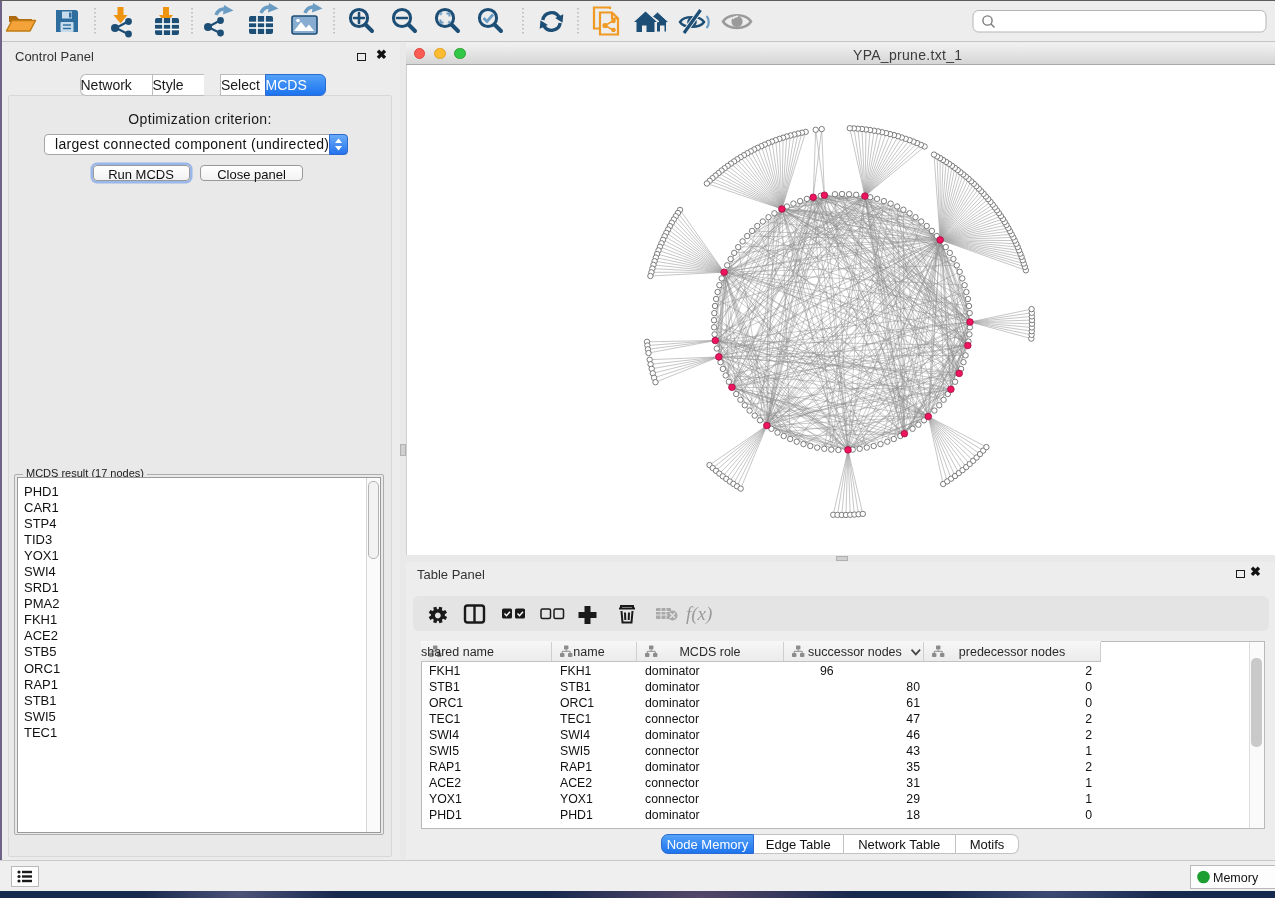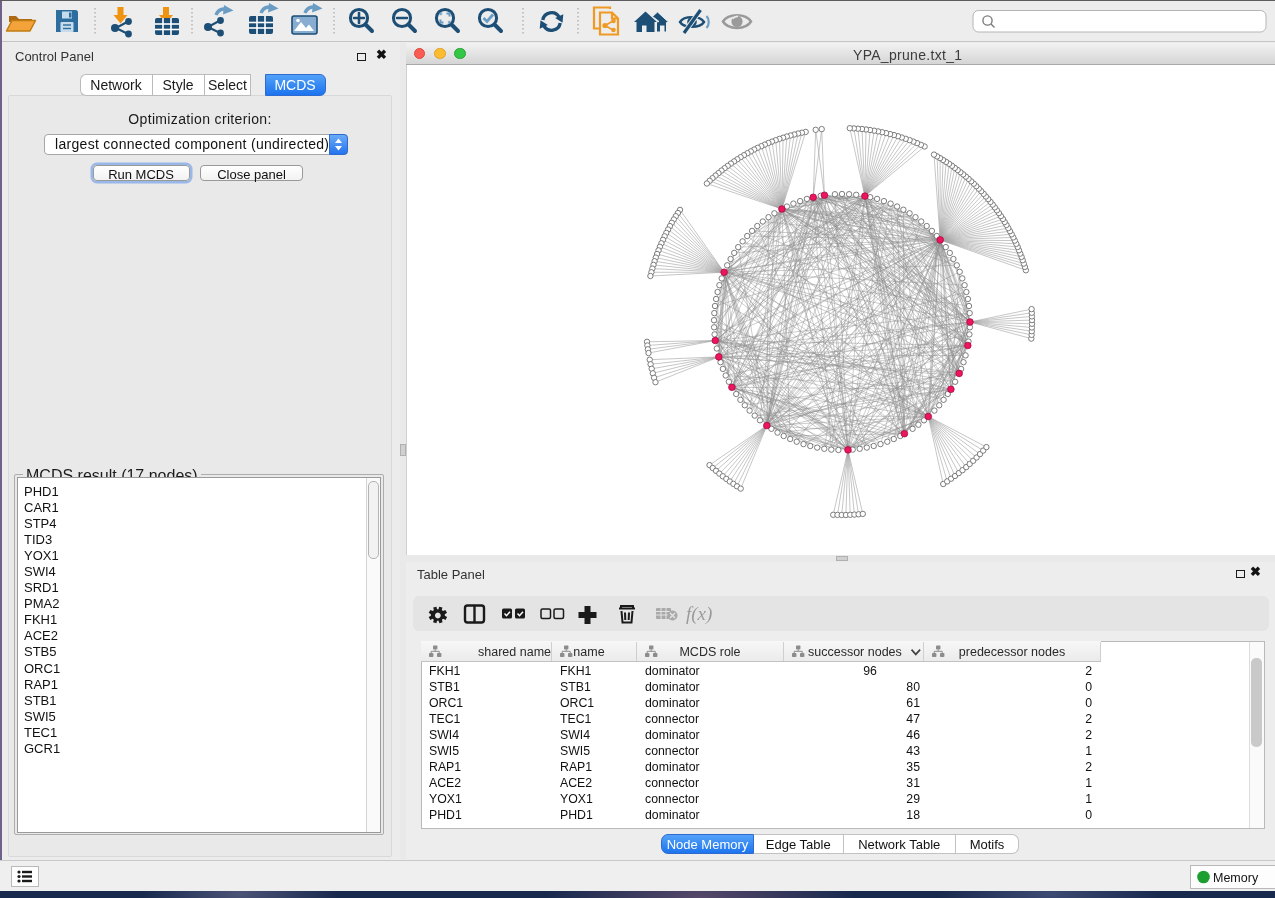--- a/index.html
+++ b/index.html
@@ -11,27 +11,27 @@
  linear-gradient(#101c38,#18294e)}
 #app{left:0;top:0;width:1275px;height:891px;background:#ececec;border-radius:0 0 7px 7px;overflow:hidden}
 #topline{left:0;top:0;width:1275px;height:1px;background:#5c5c5c}
 #pedge{left:0;top:1px;width:2px;height:890px;background:#6e6288}
 #toolbar{left:2px;top:1px;width:1273px;height:41px;background:#ededed;border-bottom:1px solid #c6c6c6}
 
 #cpTitle{left:15px;top:49px;font-size:13px;color:#333}
 #cpMax{left:357px;top:53px;width:9px;height:8px;border:1.4px solid #1a1a1a}
 #cpX{left:376px;top:47px;font-size:13px;font-weight:bold;color:#111}
 #cpPanel{left:8px;top:95px;width:384px;height:762px;background:#e9e9e9;border:1px solid #d8d8d8;border-radius:2px}
-.tab{position:absolute;top:74px;height:22px;background:#fff;border:1px solid #bbb;font-size:14px;color:#1a1a1a;text-align:center;line-height:20px}
+.tab{position:absolute;top:74px;height:22px;background:#fff;border:1px solid #bbb;font-size:14px;color:#1a1a1a;text-align:left;line-height:20px}
 #optLbl{left:0;top:111px;width:400px;text-align:center;font-size:14px;letter-spacing:0.35px;color:#1a1a1a}
 #combo{left:44px;top:134px;width:304px;height:21px;background:#fff;border:1px solid #a6a6a6;border-radius:4px;font-size:14px;letter-spacing:0.3px;color:#111;line-height:19px;padding-left:10px}
 #comboBtn{left:329px;top:134px;width:19px;height:21px;border-radius:0 4px 4px 0;background:linear-gradient(#6aabf7,#2573ee);border:1px solid #2e6bd0}
 .btn{position:absolute;height:16px;background:linear-gradient(#ffffff,#f2f2f2);border:1px solid #999;border-radius:4px;font-size:13px;color:#111;text-align:center;line-height:18px}
 #groupbox{left:14px;top:474px;width:370px;height:361px;border:1px solid #adadad;border-radius:2px}
-#gbTitle{left:23px;top:467px;background:#e9e9e9;padding:0 3px;font-size:16px;color:#1a1a1a}
+#gbTitle{left:23px;top:467px;background:#e9e9e9;padding:0 3px;font-size:11px;color:#1a1a1a}
 #mlist{left:17px;top:477px;width:364px;height:356px;background:#fff;border:1px solid #9a9a9a;font-size:13px;color:#111;padding-top:6px}
 #mlist div{height:16.05px;padding-left:6px}
 #mscroll{left:366px;top:478px;width:14px;height:354px;background:#fafafa;border-left:1px solid #d5d5d5}
 #mthumb{left:368px;top:481px;width:11px;height:78px;background:#f2f2f2;border:1px solid #b4b4b4;border-radius:5px}
 
 #vsplit{left:400px;top:43px;width:6px;height:816px;background:#e9e9e9}
 #vhandle{left:400px;top:444px;width:6px;height:12px;background:#d0d0d0;border:1px solid #b0b0b0}
 #hsplit{left:406px;top:555px;width:869px;height:7px;background:#e9e9e9}
 #hhandle{left:836px;top:556px;width:12px;height:5px;background:#d0d0d0;border:1px solid #b0b0b0}
 
@@ -210,21 +210,21 @@
 <line x1="991" y1="23" x2="994.5" y2="26.5" stroke="#7c7c7c" stroke-width="1.4"></line>
 <style>.s{stroke:#9a9a9a;stroke-dasharray:1.5 2.5}.mag circle{fill:none;stroke:#1d4e75;stroke-width:3}.mag line{stroke:#1d4e75;stroke-linecap:round}</style>
 </svg>
 
 <div class="abs" id="cpTitle">Control Panel</div>
 <div class="abs" id="cpMax"></div>
 <div class="abs" id="cpX">✖</div>
 <div class="abs" id="cpPanel"></div>
 <div class="tab" style="left:79.5px;width:72px;border-radius:6px 0 0 6px;border-right:none">Network</div>
 <div class="tab" style="left:151.5px;width:52px;border-right:none">Style</div>
-<div class="tab" style="left:204px;width:47px">Select</div>
+<div class="tab" style="left:220px;width:47px">Select</div>
 <div class="tab" style="left:264.5px;width:61px;border-radius:0 6px 6px 0;background:linear-gradient(#52a1f8,#1c73ee);color:#fff;border-color:#2e6bd0">MCDS</div>
 <div class="abs" id="optLbl">Optimization criterion:</div>
 <div class="abs" id="combo">largest connected component (undirected)</div>
 <div class="abs" id="comboBtn"><svg width="17" height="19">
       <path d="M8.5 3.5 L12 8 L5 8 Z" fill="#fff"></path>
       <path d="M8.5 15.5 L12 11 L5 11 Z" fill="#fff"></path>
     </svg></div>
 <div class="btn" style="left:92.5px;top:165px;width:97px;box-shadow:0 0 0 2.5px rgba(125,166,231,0.75)">Run MCDS</div>
 <div class="btn" style="left:200px;top:165px;width:103px">Close panel</div>
 <div class="abs" id="groupbox"></div>
@@ -239,21 +239,20 @@
     <div>SRD1</div>
     <div>PMA2</div>
     <div>FKH1</div>
     <div>ACE2</div>
     <div>STB5</div>
     <div>ORC1</div>
     <div>RAP1</div>
     <div>STB1</div>
     <div>SWI5</div>
     <div>TEC1</div>
-    <div>GCR1</div>
   </div>
 <div class="abs" id="mscroll"></div>
 <div class="abs" id="mthumb"></div>
 
 <div class="abs" id="vsplit"></div>
 <div class="abs" id="vhandle"></div>
 
 <div class="abs" id="net"></div>
 <div class="abs" id="ntitle"></div>
 <div class="abs light" style="left:413.7px;background:#fb5d55;border:1px solid #e1433c"></div>
@@ -627,29 +626,29 @@
       </g>
 <g transform="translate(511,4.5)">
         <rect x="4" y="0" width="4.4" height="4" rx="0.8"></rect>
         <rect x="0" y="7.5" width="4.4" height="4" rx="0.8"></rect>
         <rect x="8" y="7.5" width="4.4" height="4" rx="0.8"></rect>
         <path d="M6.2 4 v2 M2.2 7.5 v-1.7 h8 v1.7" stroke="#8c8c8c" stroke-width="1" fill="none"></path>
       </g>
 <path d="M490.5 8.6 l4.3 4.8 l4.3 -4.8" stroke="#444" stroke-width="1.7" fill="none"></path>
 </g>
 </svg>
-<div class="hcell" style="left:421px;width:130px;text-align:right">shared name</div>
+<div class="hcell" style="left:421px;width:130px;text-align:left">shared name</div>
 <div class="hcell" style="left:549px;width:80px;text-align:center">name</div>
 <div class="hcell" style="left:636px;width:148px;text-align:center">MCDS role</div>
 <div class="hcell" style="left:808px;width:96px;text-align:left">successor nodes</div>
 <div class="hcell" style="left:923px;width:178px;text-align:center">predecessor nodes</div>
 <div class="row" style="left:429px;top:664px">FKH1</div>
 <div class="row" style="left:560px;top:664px">FKH1</div>
 <div class="row" style="left:645px;top:664px">dominator</div>
-<div class="row" style="left:820px;top:664px;width:100px;text-align:center">96</div>
+<div class="row" style="left:820px;top:664px;width:100px;text-align:left">96</div>
 <div class="row" style="left:992px;top:664px;width:100px;text-align:right">2</div>
 <div class="row" style="left:429px;top:680px">STB1</div>
 <div class="row" style="left:560px;top:680px">STB1</div>
 <div class="row" style="left:645px;top:680px">dominator</div>
 <div class="row" style="left:820px;top:680px;width:100px;text-align:right">80</div>
 <div class="row" style="left:992px;top:680px;width:100px;text-align:right">0</div>
 <div class="row" style="left:429px;top:696px">ORC1</div>
 <div class="row" style="left:560px;top:696px">ORC1</div>
 <div class="row" style="left:645px;top:696px">dominator</div>
 <div class="row" style="left:820px;top:696px;width:100px;text-align:right">61</div>

